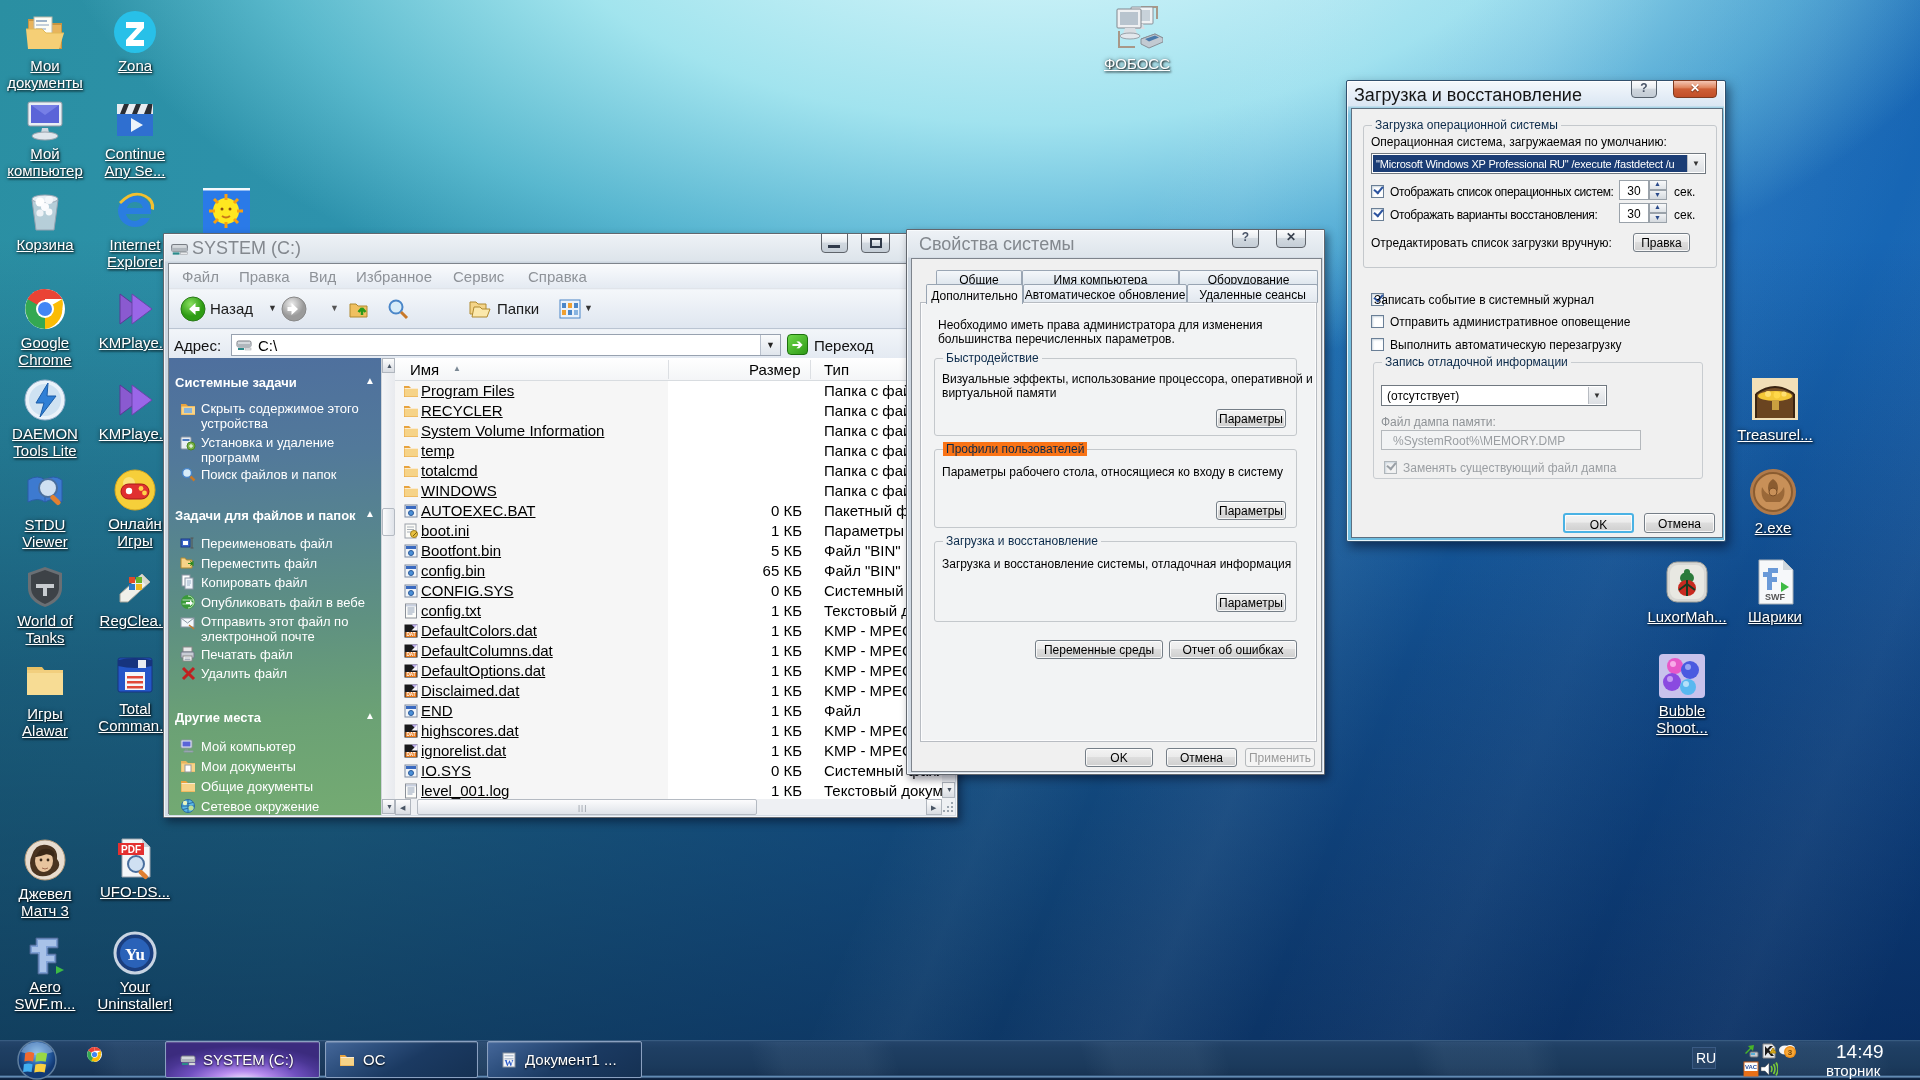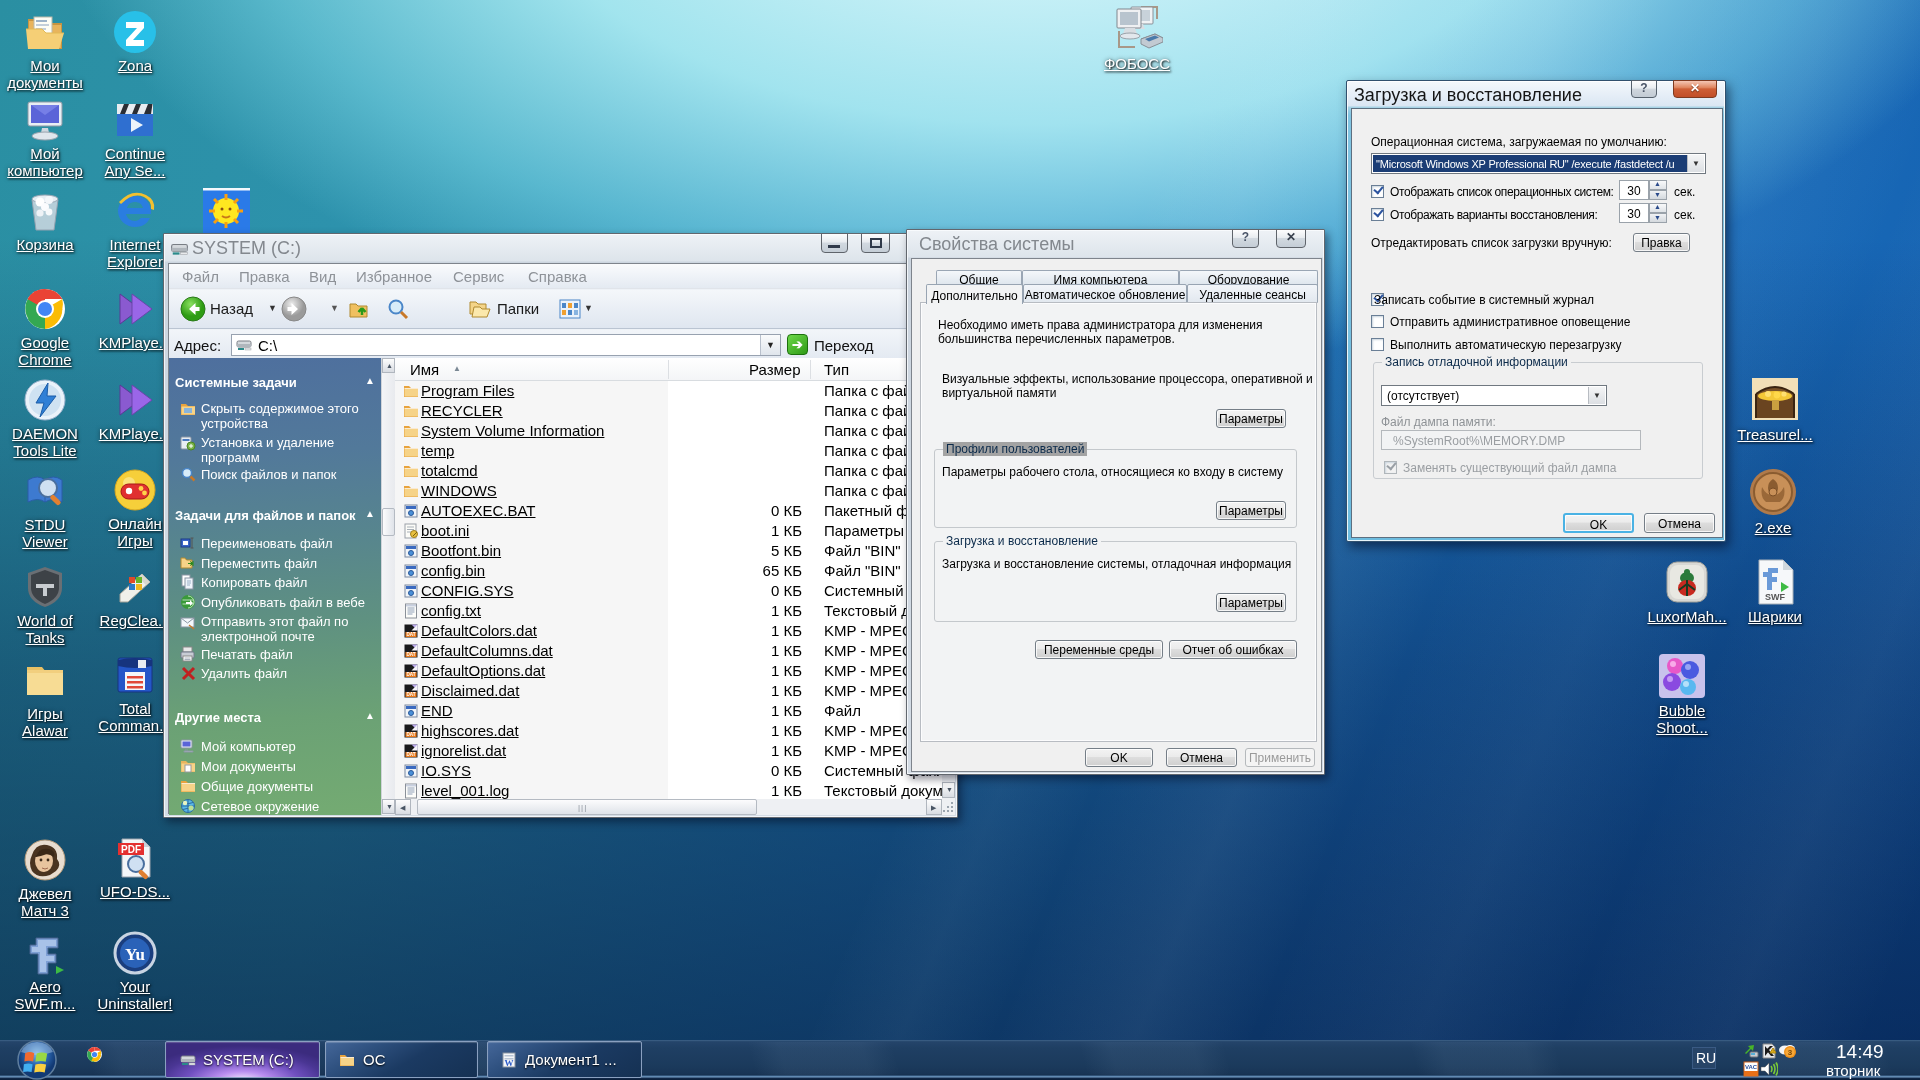--- a/index.html
+++ b/index.html
@@ -735,25 +735,28 @@
   <div style="position:absolute;left:24px;top:11px;width:86px;height:16px;background:linear-gradient(180deg,#f4f7fa,#dce4ec);border:1px solid #9aa6b4;border-bottom:none;border-radius:2px 2px 0 0;text-align:center;font-size:12px;padding-top:2px;">Общие</div>
   <div style="position:absolute;left:110px;top:11px;width:157px;height:16px;background:linear-gradient(180deg,#f4f7fa,#dce4ec);border:1px solid #9aa6b4;border-bottom:none;border-radius:2px 2px 0 0;text-align:center;font-size:12px;padding-top:2px;">Имя компьютера</div>
   <div style="position:absolute;left:267px;top:11px;width:139px;height:16px;background:linear-gradient(180deg,#f4f7fa,#dce4ec);border:1px solid #9aa6b4;border-bottom:none;border-radius:2px 2px 0 0;text-align:center;font-size:12px;padding-top:2px;">Оборудование</div>
   <div style="position:absolute;left:111px;top:25px;width:164px;height:19px;background:linear-gradient(180deg,#f2f5f9,#e2e8ef);border:1px solid #98a4b2;border-radius:2px 2px 0 0;text-align:center;font-size:12px;padding-top:3px;">Автоматическое обновление</div>
   <div style="position:absolute;left:275px;top:25px;width:131px;height:19px;background:linear-gradient(180deg,#f2f5f9,#e2e8ef);border:1px solid #98a4b2;border-radius:2px 2px 0 0;text-align:center;font-size:12px;padding-top:3px;">Удаленные сеансы</div>
 
   <div style="position:absolute;left:8px;top:43px;width:397px;height:440px;background:#f2f3f4;border:1px solid #b8bcc2;box-shadow:inset 0 0 0 1px #fcfcfd;"></div>
   <div style="position:absolute;left:14px;top:25px;width:97px;height:20px;background:#f2f3f4;border:1px solid #98a4b2;border-bottom:none;border-radius:2px 2px 0 0;text-align:center;font-size:12px;padding-top:4px;">Дополнительно</div>
   <span class="lbl13" style="left:26px;top:59px;">Необходимо иметь права администратора для изменения</span>
   <span class="lbl13" style="left:26px;top:73px;">большинства перечисленных параметров.</span>
+  <div class="gbox" style="left:22px;top:99px;width:363px;height:78px;border-color:#c4c8cc;">
+        <span style="background:#f2f3f4;">Быстродействие</span>
+      </div>
   <span class="lbl13" style="left:30px;top:113px;">Визуальные эффекты, использование процессора, оперативной и</span>
   <span class="lbl13" style="left:30px;top:127px;">виртуальной памяти</span>
   <div class="b7" style="left:304px;top:150px;width:70px;height:19px;padding-top:2px;">Параметры</div>
   <div class="gbox" style="left:22px;top:190px;width:363px;height:79px;border-color:#c4c8cc;">
-        <span style="background:#a3a3a3;">Профили пользователей</span>
+        <span style="background:#f97316;">Профили пользователей</span>
       </div>
   <span class="lbl13" style="left:30px;top:206px;">Параметры рабочего стола, относящиеся ко входу в систему</span>
   <div class="b7" style="left:304px;top:242px;width:70px;height:19px;padding-top:2px;">Параметры</div>
   <div class="gbox" style="left:22px;top:282px;width:363px;height:81px;border-color:#c4c8cc;">
         <span style="background:#f2f3f4;">Загрузка и восстановление</span>
       </div>
   <span class="lbl13" style="left:30px;top:298px;">Загрузка и восстановление системы, отладочная информация</span>
   <div class="b7" style="left:304px;top:334px;width:70px;height:19px;padding-top:2px;">Параметры</div>
   <div class="b7" style="left:123px;top:381px;width:128px;height:19px;padding-top:2px;">Переменные среды</div>
   <div class="b7" style="left:257px;top:381px;width:128px;height:19px;padding-top:2px;">Отчет об ошибках</div>
@@ -761,20 +764,23 @@
   <div class="b7" style="left:254px;top:489px;width:71px;height:19px;padding-top:2px;">Отмена</div>
   <div class="b7 dis" style="left:333px;top:489px;width:70px;height:19px;padding-top:2px;">Применить</div>
  </div>
 </div>
 
 <div class="win frame-active" id="bootdlg" style="left:1346px;top:80px;width:380px;height:462px;">
  <div class="titletext" style="left:7px;top:4px;color:#151515;font-size:18px;">Загрузка и восстановление</div>
  <div style="position:absolute;left:284px;top:-1px;width:26px;height:18px;background:linear-gradient(180deg,#fdfdfe,#e8ecf0 45%,#d0d7de 50%,#c2cbd4);border:1px solid #55606c;border-radius:0 0 4px 4px;text-align:center;color:#4a5568;font-size:12px;font-weight:bold;">?</div>
  <div style="position:absolute;left:326px;top:-1px;width:44px;height:18px;background:linear-gradient(180deg,#f4c6b4,#e08862 40%,#ce5f36 50%,#c14e28);border:1px solid #7e3a20;border-radius:0 0 4px 4px;text-align:center;color:#fff;font-size:12px;font-weight:bold;text-shadow:0 1px 1px #6a2810;">✕</div>
  <div style="position:absolute;left:4px;top:27px;width:372px;height:430px;background:#f0f0f0;border:1px solid #5d6f80;">
+  <div class="gbox" style="left:11px;top:16px;width:354px;height:143px;border-color:#c4c8cc;">
+        <span>Загрузка операционной системы</span>
+      </div>
   <span class="lbl13" style="left:19px;top:26px;">Операционная система, загружаемая по умолчанию:</span>
   <div style="position:absolute;left:19px;top:44px;width:335px;height:21px;background:#fff;border:1px solid #707880;">
     <div style="position:absolute;left:1px;top:1px;width:315px;height:17px;background:#1b3d75;color:#fff;font-size:12px;padding:2px 0 0 3px;white-space:nowrap;overflow:hidden;font-size:11px;letter-spacing:-0.2px;padding-top:3px;">"Microsoft Windows XP Professional RU" /execute /fastdetect /u</div>
     <div style="position:absolute;right:1px;top:1px;width:17px;height:17px;background:linear-gradient(180deg,#f4f5f6,#dcdfe3);border-left:1px solid #b8bcc2;">
           <span style="position:absolute;left:4px;top:4px;font-size:8px;color:#333;">▼</span>
         </div>
   </div>
   <div class="cb ck" style="left:19px;top:76px;"></div>
   <span class="lbl13" style="left:38px;top:76px;letter-spacing:-0.4px;">Отображать список операционных систем:</span>
   <div style="position:absolute;left:267px;top:71px;width:30px;height:20px;background:#fff;border:1px solid #9aa2aa;font-size:12px;text-align:center;padding-top:3px;">30</div>

